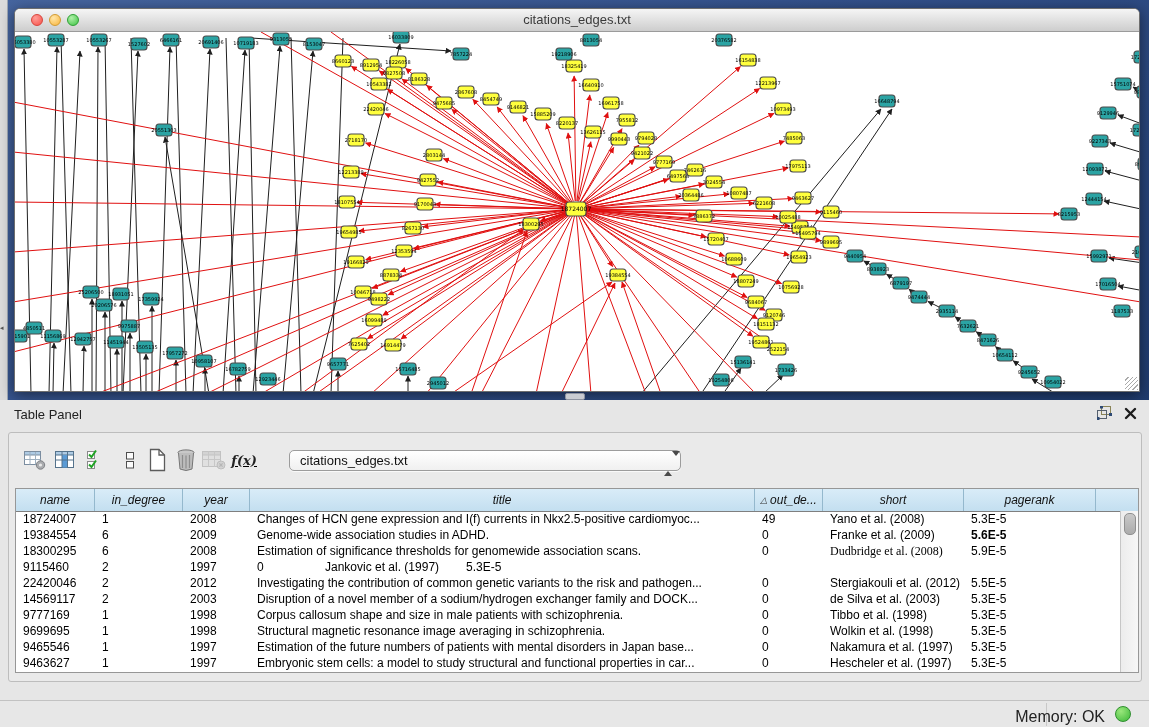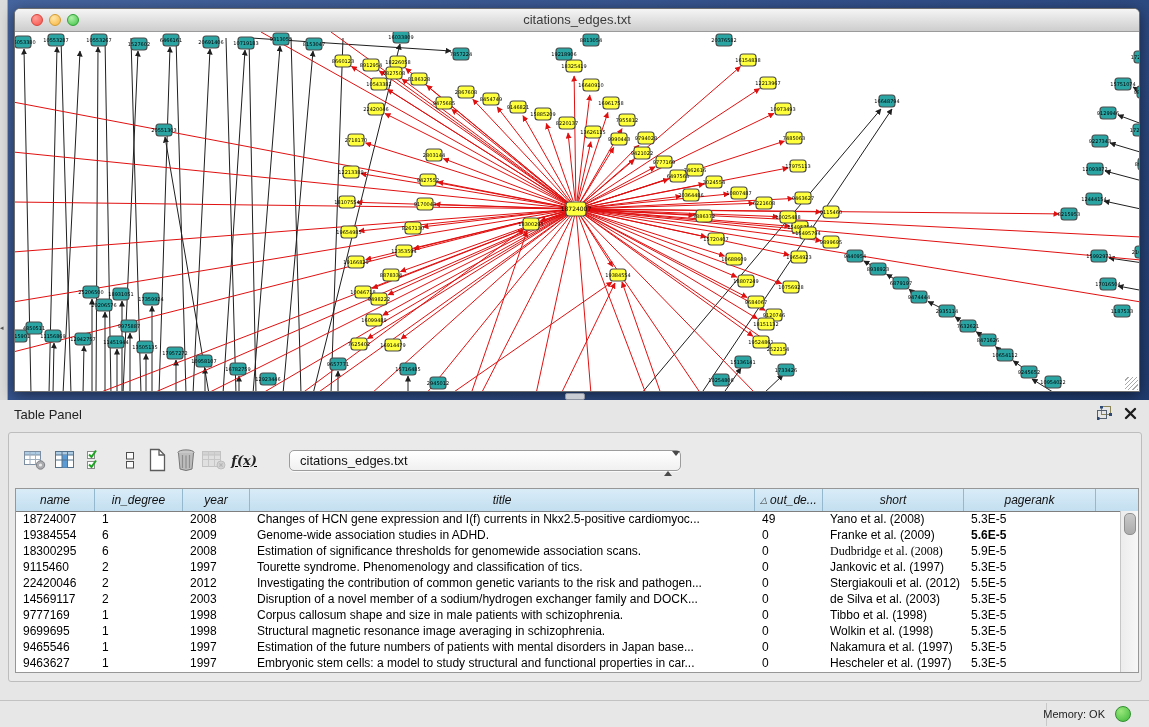--- a/index.html
+++ b/index.html
@@ -76,21 +76,21 @@
     box-shadow:0 1px 1px rgba(255,255,255,.9);margin-top:44px;}
   .tab{padding:0 14px;font-size:13px;line-height:21px;color:#1a1a1a;
     background:linear-gradient(#fdfdfd,#ededed);border-left:1px solid #bbb;}
   .tab:first-child{border-left:none;}
   .tab.active{background:linear-gradient(#868686,#5f5f5f);color:#f2f2f2;border-left:none;}
 
   
   .status-bar{position:absolute;left:0;top:700px;width:1149px;height:27px;
     background:#e7e7e7;border-top:1px solid #c2c2c2;}
   .sb-divider{position:absolute;left:1046px;top:2px;bottom:2px;width:1px;background:#c8c8c8;}
-  .mem-label{position:absolute;right:44px;top:7px;font-size:11px;color:#222;}
+  .mem-label{position:absolute;right:44px;top:7px;font-size:16px;color:#222;}
   .memdot{position:absolute;right:18px;top:5px;width:14px;height:14px;border-radius:50%;
     background:radial-gradient(circle at 35% 30%,#9ae77c,#3db83a);border:1px solid #2e8f2e;}
 
   svg text{font-family:"DejaVu Sans","Liberation Sans",sans-serif;}
 </style>
 </head>
 <body>
 
 <div class="app">
 
@@ -660,21 +660,20 @@
               <div class="td" style="width: 67px;">2008</div>
               <div class="td" style="width: 505px;">Estimation of significance thresholds for genomewide association scans.</div>
               <div class="td" style="width: 68px;">0</div>
               <div class="td" style="width: 141px; font-family: Liberation Serif, serif;">Dudbridge et al. (2008)</div>
               <div class="td" style="width: 132px;">5.9E-5</div>
             </div>
             <div class="tr">
               <div class="td" style="width: 79px;">9115460</div>
               <div class="td" style="width: 88px;">2</div>
               <div class="td" style="width: 67px;">1997</div>
-              <div class="td" style="width: 505px;">Tourette syndrome. Phenomenology and classification of tics.</div>
               <div class="td" style="width: 68px;">0</div>
               <div class="td" style="width: 141px;">Jankovic et al. (1997)</div>
               <div class="td" style="width: 132px;">5.3E-5</div>
             </div>
             <div class="tr">
               <div class="td" style="width: 79px;">22420046</div>
               <div class="td" style="width: 88px;">2</div>
               <div class="td" style="width: 67px;">2012</div>
               <div class="td" style="width: 505px;">Investigating the contribution of common genetic variants to the risk and pathogen...</div>
               <div class="td" style="width: 68px;">0</div>

